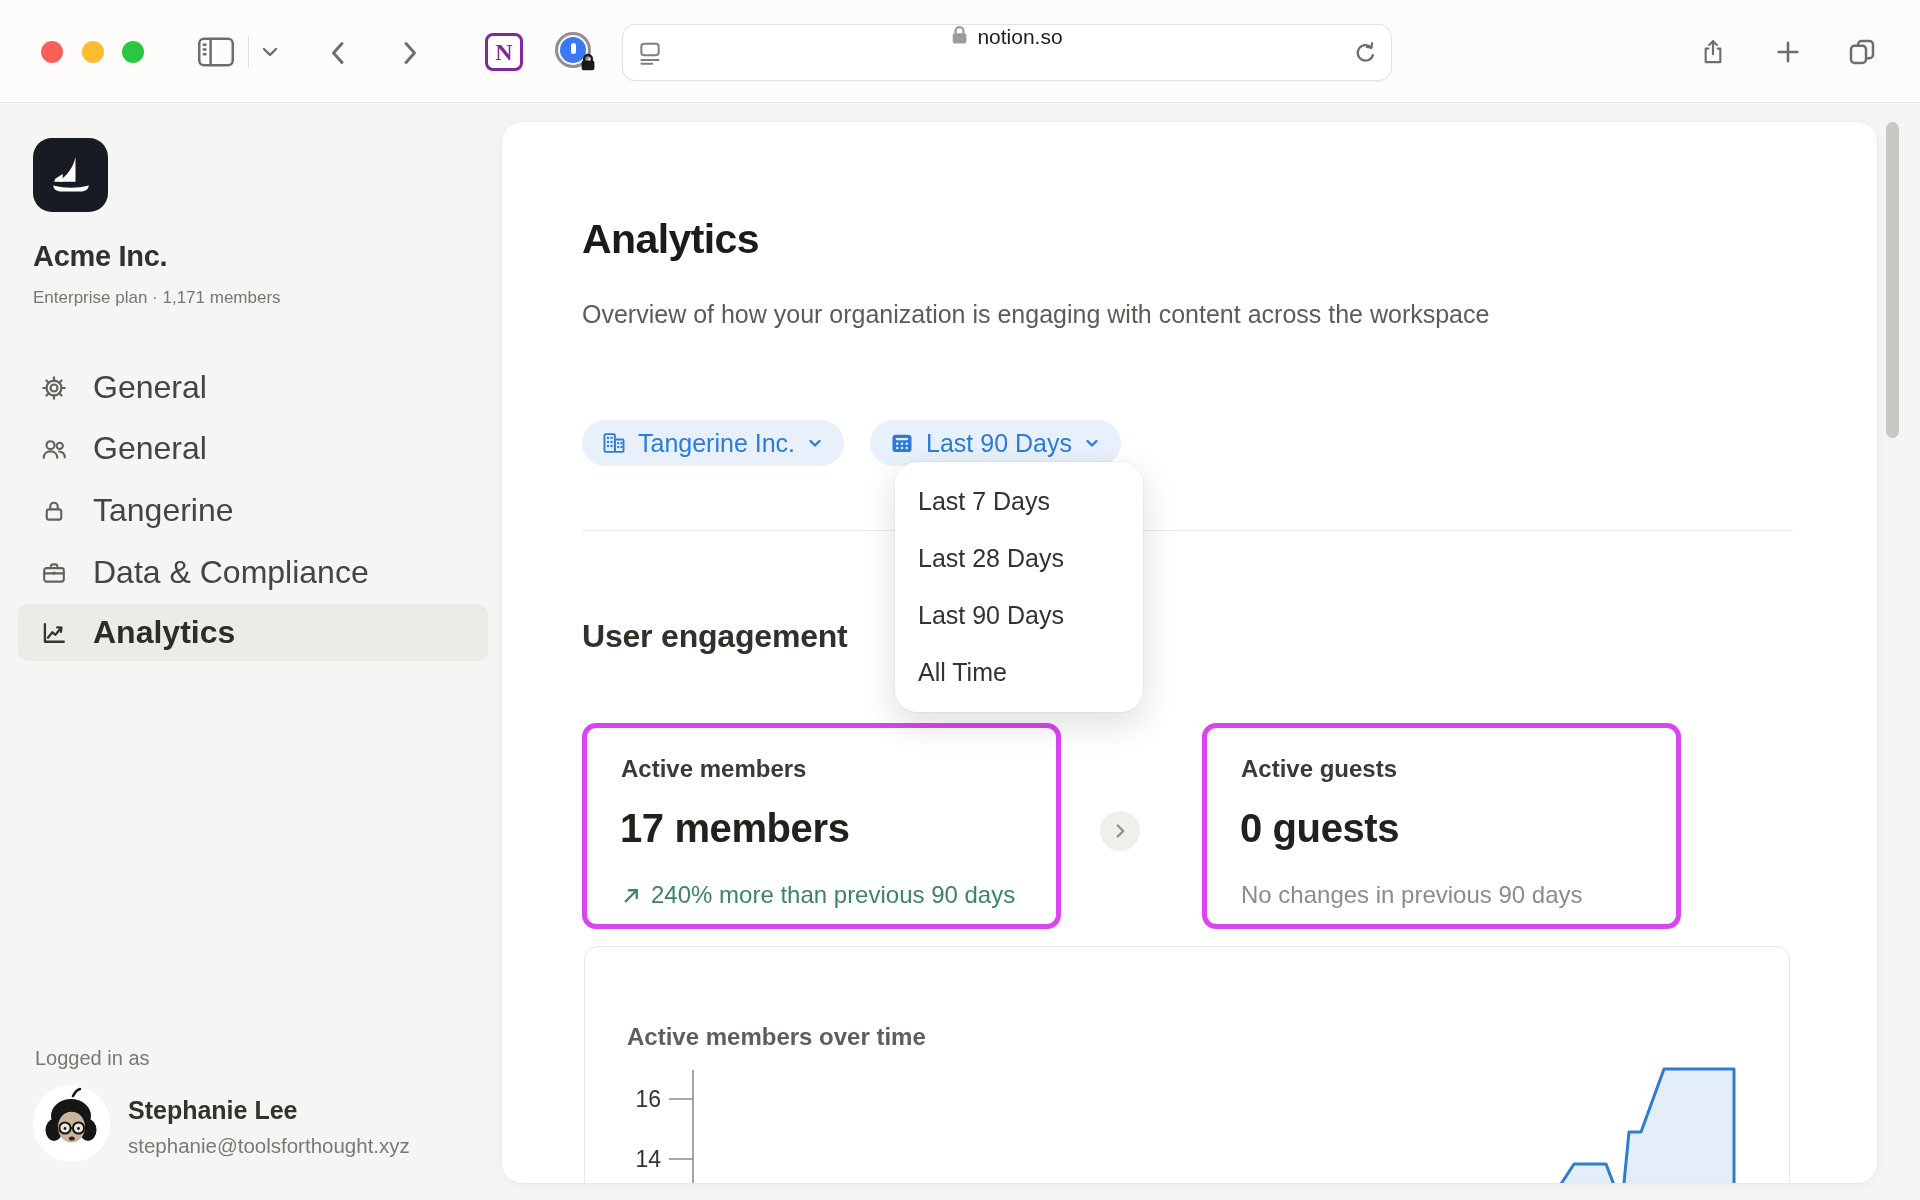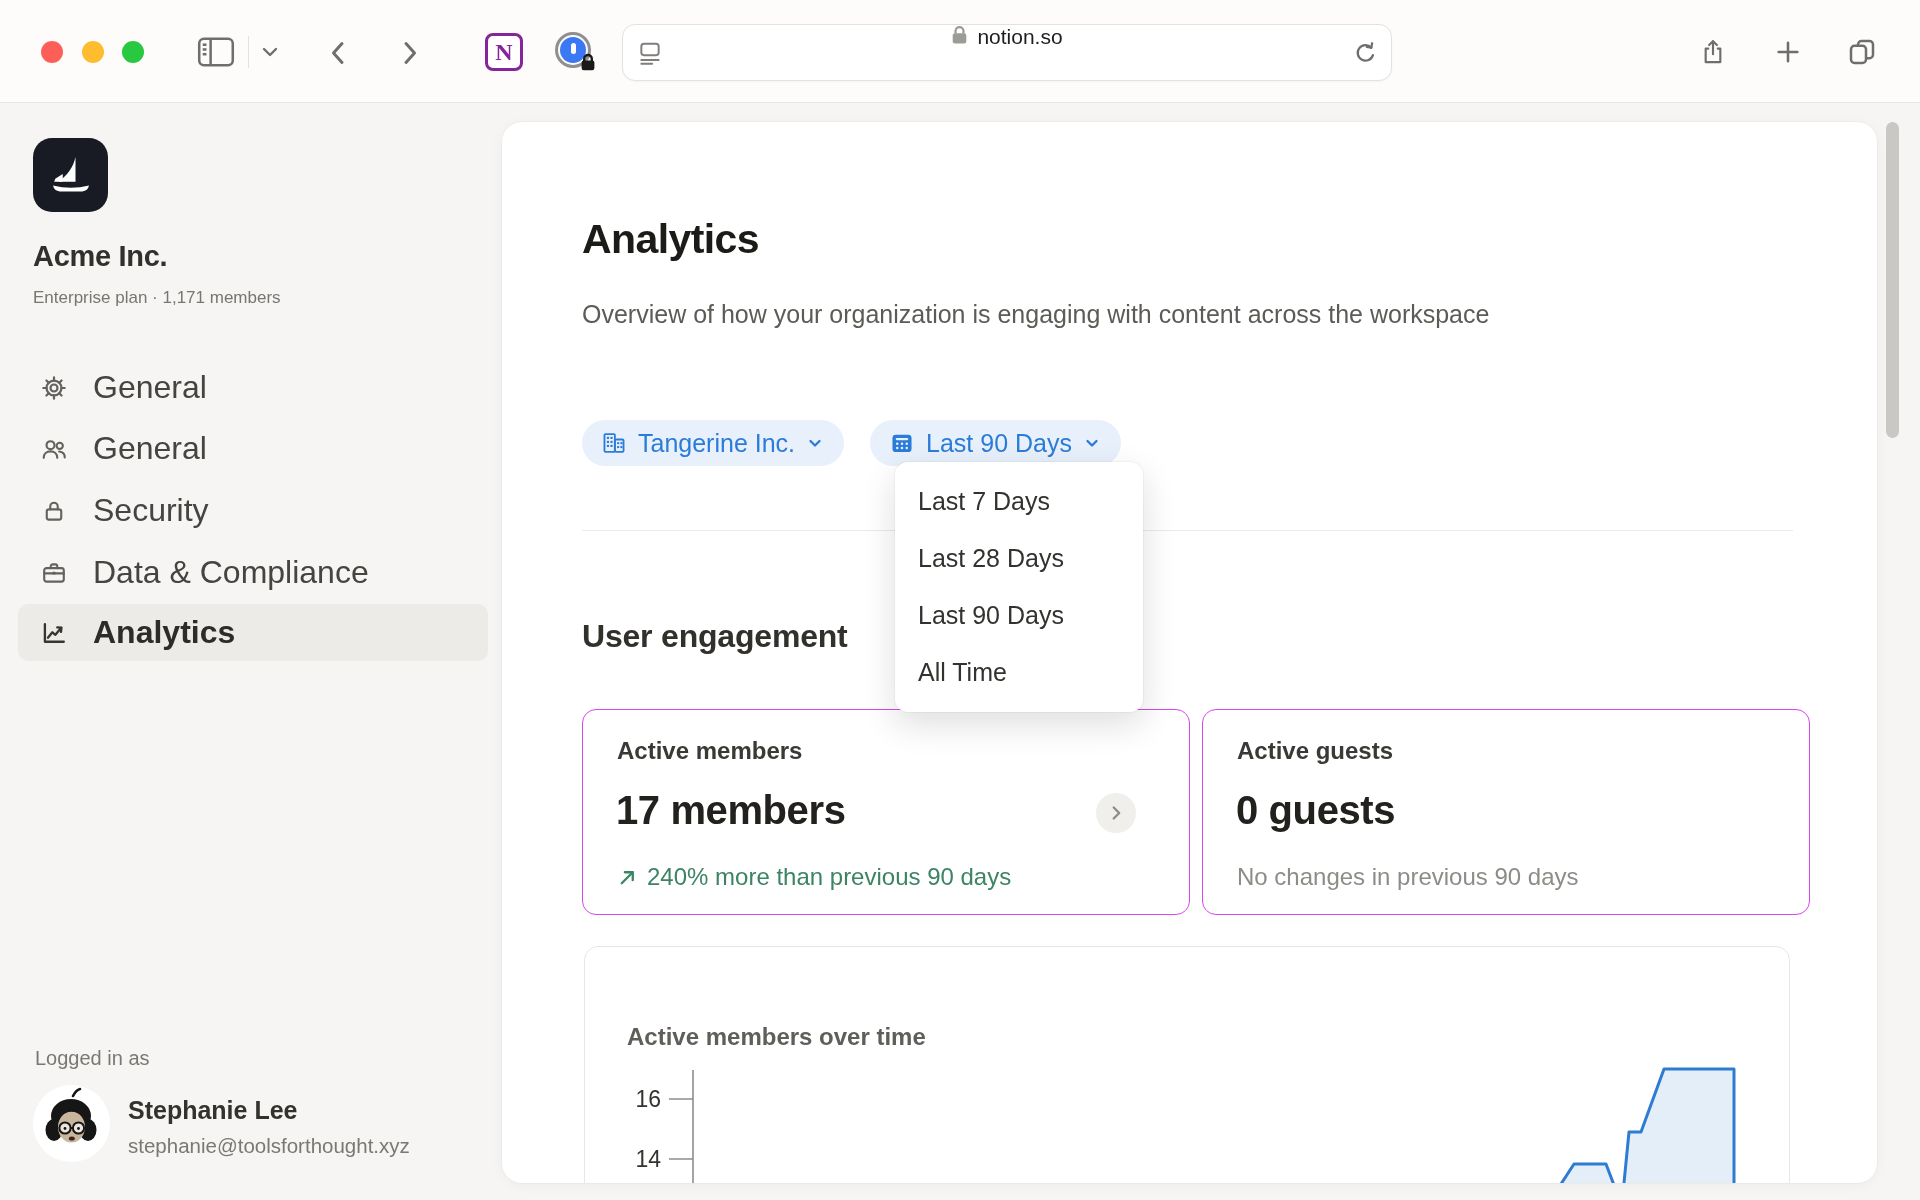--- a/index.html
+++ b/index.html
@@ -42,33 +42,33 @@
   .panel{left:502px;top:122px;width:1375px;height:1061px;background:#ffffff;border-radius:20px;
     overflow:hidden;box-shadow:0 0 0 1px rgba(0,0,0,.025),0 2px 14px rgba(0,0,0,.04);}
   .h1{left:80px;top:94px;font-size:41px;font-weight:700;color:#1c1b17;letter-spacing:-0.6px;}
   .desc{left:80px;top:172px;width:950px;font-size:25px;line-height:41px;color:#5d5b56;}
   .pillrow{left:80px;top:298px;display:flex;gap:26px;}
   .pill{height:46px;border-radius:23px;background:#e7f0fb;display:flex;align-items:center;
     gap:11px;padding:0 20px 0 19px;color:#2b7cd9;font-size:25px;font-weight:500;cursor:default;}
   .pill .pico{width:26px;height:26px;display:flex;}
   .hr{left:80px;top:408px;width:1211px;height:1px;background:#eceae7;}
   .h2{left:80px;top:496px;font-size:32px;font-weight:600;color:#32302b;letter-spacing:-0.2px;}
-  .card{top:587px;width:608px;height:206px;border:1px solid #d946ef;border-radius:14px;background:#fff;}
+  .card{top:601px;width:479px;height:206px;border:5px solid #d946ef;border-radius:14px;background:#fff;}
   .card-title{left:34px;top:27px;font-size:24px;font-weight:600;color:#3b3935;}
   .card-value{left:33px;top:78px;font-size:40px;font-weight:700;color:#23211d;letter-spacing:-0.4px;}
   .card-delta{left:34px;top:153px;display:flex;align-items:center;gap:9px;font-size:24px;}
   .delta-pos{color:#3c8464;}
   .delta-neutral{color:#8e8c87;}
   .chev-btn{left:513px;top:83px;width:40px;height:40px;border-radius:50%;background:#f0efec;
     display:flex;align-items:center;justify-content:center;color:#8f8d89;cursor:default;}
   .chart-card{left:82px;top:824px;width:1206px;height:420px;border:1px solid #e9e7e3;border-radius:14px;background:#fff;}
   .chart-title{left:42px;top:76px;font-size:24px;font-weight:600;color:#605e59;}
 
   
-  .dropdown{left:895px;top:462px;width:248px;background:#ffffff;border-radius:13px;padding:11px 0;
+  .dropdown{left:895px;top:462px;width:248px;background:#ffffff;border-radius:22px;padding:11px 0;
     box-shadow:0 12px 34px rgba(20,20,18,.14),0 0 0 1px rgba(20,20,18,.035);z-index:40;}
   .dd-item{height:57px;display:flex;align-items:center;padding-left:23px;font-size:25px;color:#33322e;cursor:default;}
 
   .scroll-thumb{left:1886px;top:122px;width:13px;height:316px;border-radius:7px;background:#c9c8c5;}
   svg{display:block;}
 </style>
 </head>
 <body>
 
 <div class="stage">
@@ -194,21 +194,21 @@
     <span>General</span>
   </div>
 
   <div class="abs nav-item" style="top:482px;">
     <span class="nico">
       <svg width="28" height="28" viewBox="0 0 24 24" fill="none" stroke="currentColor" stroke-width="1.8" stroke-linecap="round">
         <rect x="5.8" y="10.6" width="12.4" height="8.8" rx="1.8"></rect>
         <path d="M8.8,10.6 V8.1 a3.2,3.2 0 0 1 6.4,0 V10.6"></path>
       </svg>
     </span>
-    <span>Security</span>
+    <span>Tangerine</span>
   </div>
 
   <div class="abs nav-item" style="top:544px;">
     <span class="nico">
       <svg width="28" height="28" viewBox="0 0 24 24" fill="none" stroke="currentColor" stroke-width="1.8" stroke-linecap="round" stroke-linejoin="round">
         <rect x="3.6" y="7.8" width="16.8" height="11.6" rx="2"></rect>
         <path d="M9.2,7.8 V6.3 a1.7,1.7 0 0 1 1.7,-1.7 h2.2 a1.7,1.7 0 0 1 1.7,1.7 V7.8"></path>
         <path d="M3.6,12.3 h6.7 m3.4,0 h6.7"></path>
         <rect x="10.5" y="11" width="3" height="2.6" rx="0.6" fill="currentColor" stroke="none"></rect>
       </svg>

